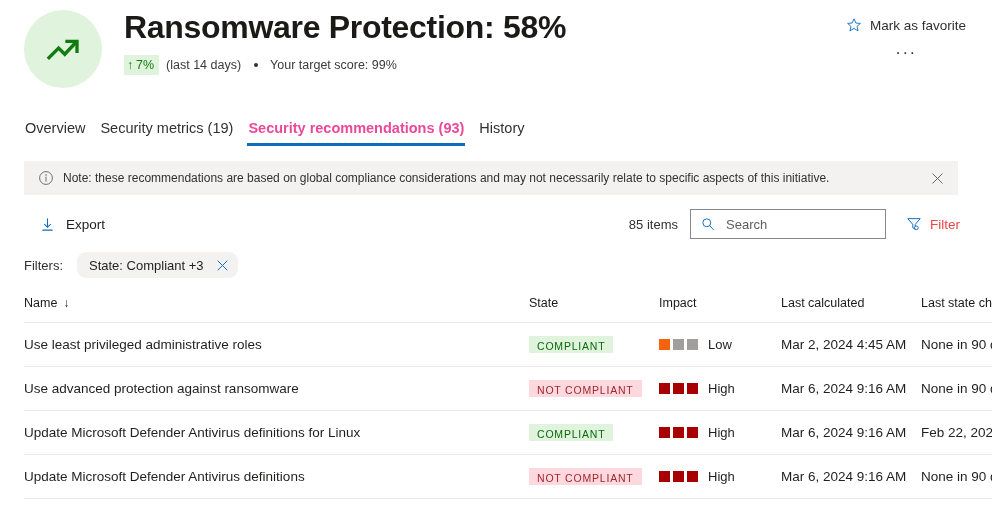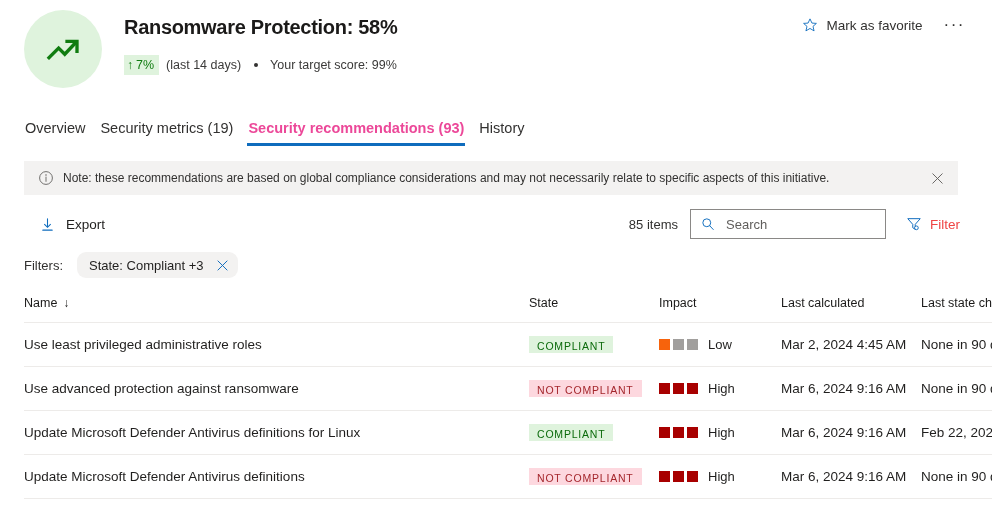--- a/index.html
+++ b/index.html
@@ -26,21 +26,21 @@
     border-radius: 50%;
     background: #dff3dd;
     flex: 0 0 78px;
     display: flex; align-items: center; justify-content: center;
     margin-top: 2px;
   }
   .score-badge svg { display:block; }
 
   .header-text { margin-left: 22px; padding-top: 2px; }
   .page-title {
-    font-size: 20px;
+    font-size: 32px;
     font-weight: bold;
     letter-spacing: -0.3px;
     line-height: 34px;
     color: #1b1a19;
     margin: 0;
     white-space: nowrap;
   }
   .subtitle-row {
     display: flex; align-items: center;
     margin-top: 11px;
@@ -69,20 +69,21 @@
   }
   .target-score { color: #3b3a39; }
 
   .header-actions {
     position: absolute;
     right: 18px;
     top: 12px;
     display: flex;
     align-items: center;
     gap: 4px;
+    flex-direction: column;
   }
   .fav-btn {
     display: inline-flex;
     align-items: center;
     gap: 8px;
     padding: 5px 8px;
     cursor: pointer;
     background: none; border: none;
     font-size: 13.5px;
     color: #323130;

